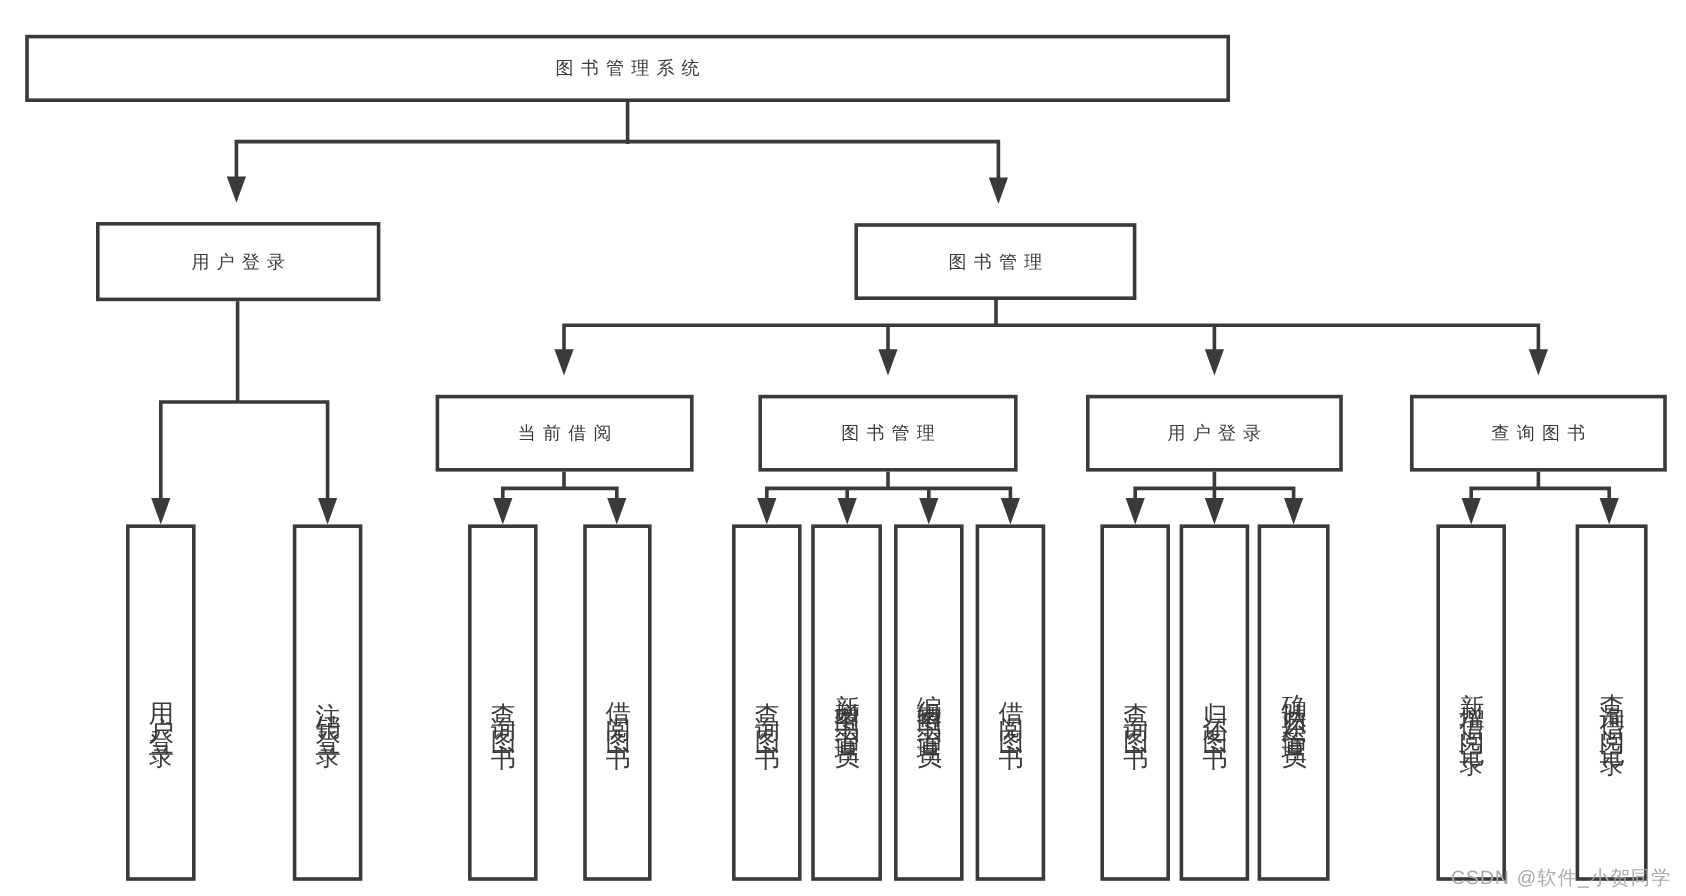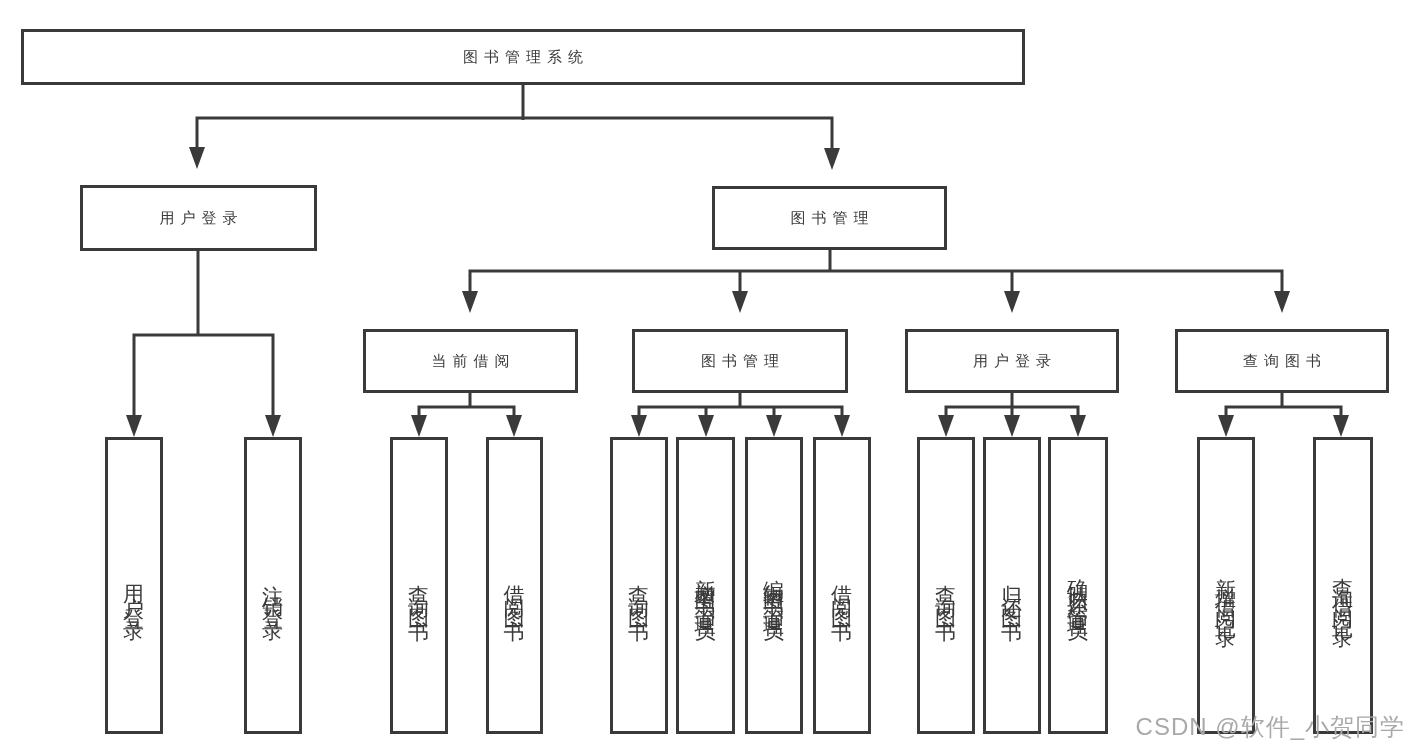--- a/index.html
+++ b/index.html
@@ -53,23 +53,23 @@
     font-size:21px;
     line-height:1;
     white-space:nowrap;
     color:var(--text);
   }
   .v4 span{letter-spacing:12px;padding-top:12px}
   .v6 span{letter-spacing:10px;padding-top:10px}
   .v9 span{letter-spacing:6px;padding-top:6px}
   .watermark{
     position:absolute;
-    right:0;
+    right:12px;
     bottom:4px;
-    font-size:24px;
+    font-size:16px;
     color:var(--wm);
     letter-spacing:1px;
     z-index:3;
     white-space:nowrap;
   }
 </style>
 </head>
 <body>
 
 <div class="canvas">

